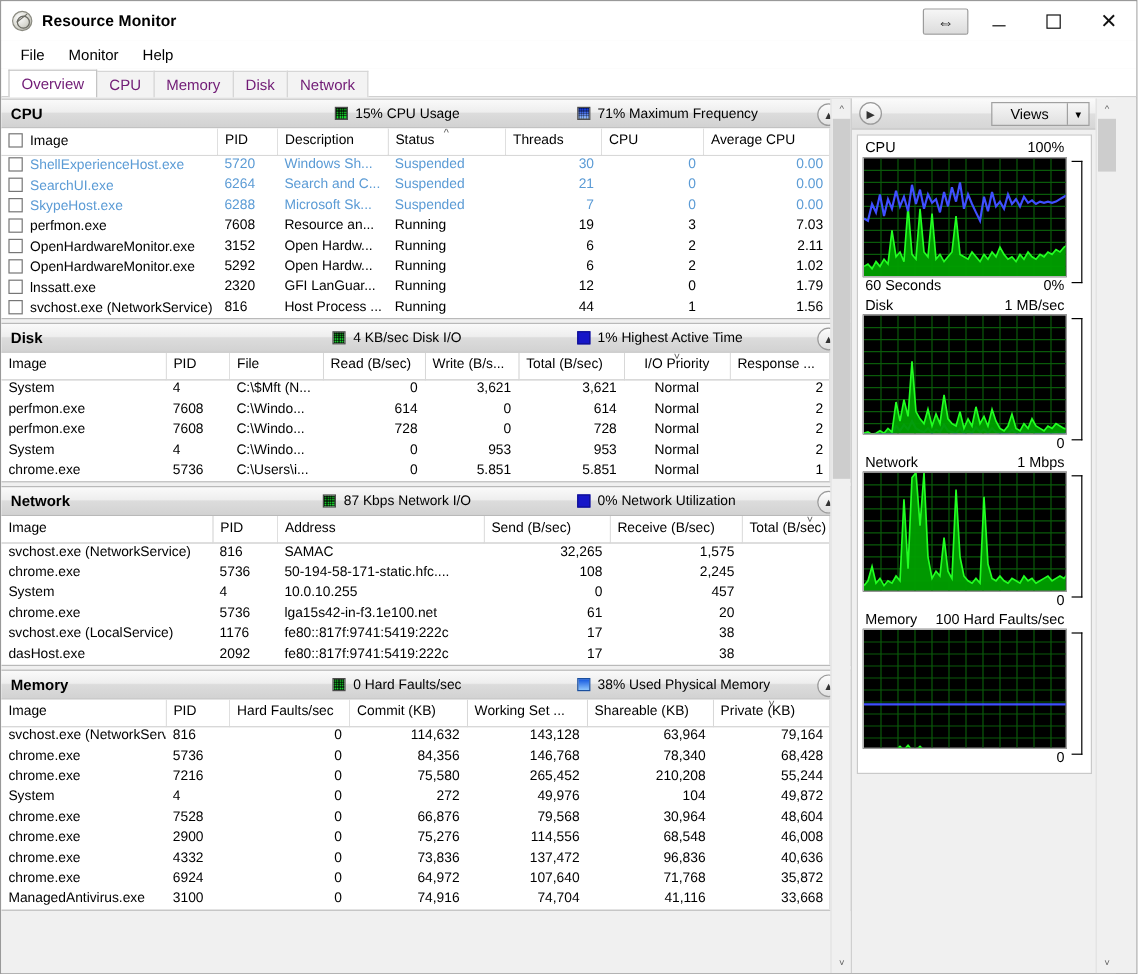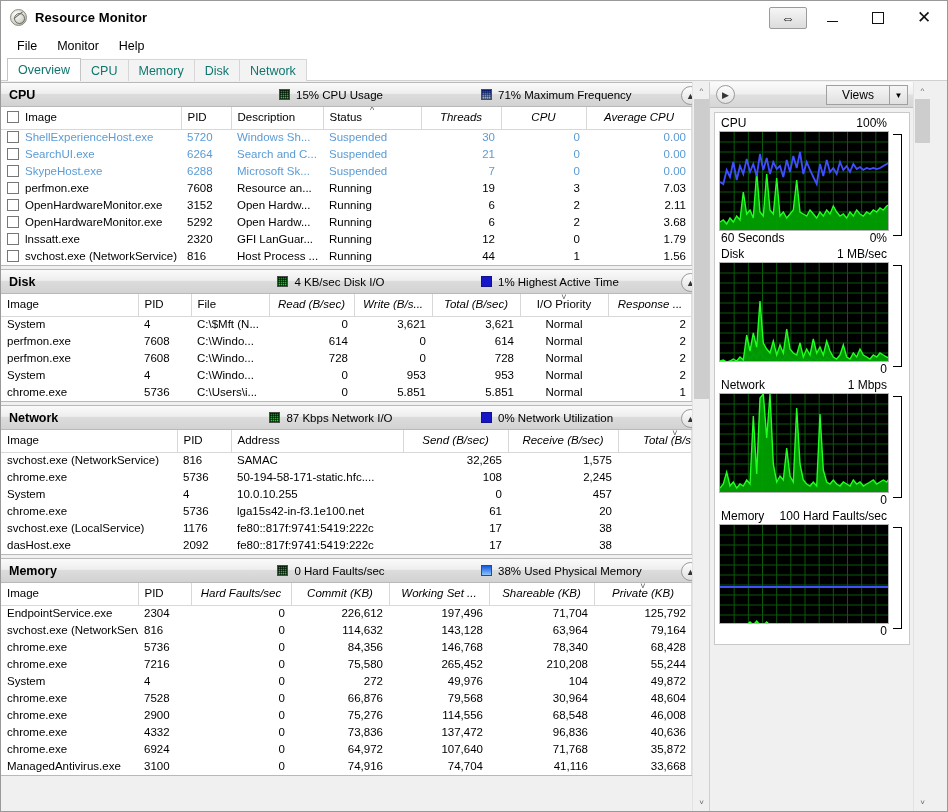--- a/index.html
+++ b/index.html
@@ -113,21 +113,21 @@
   .tabstrip::after {
     content: "";
     position: absolute; left: 0; right: 0; bottom: 0;
     height: 1px; background: #d0d0d0;
   }
   .tab {
     height: 22px;
     padding: 0 10px;
     display: flex; align-items: center;
     font-size: 12.5px;
-    color: #0f766e;
+    color: #701a75;
     border: 1px solid #d6d6d6;
     border-bottom: none;
     background: #f3f3f3;
     margin-right: -1px;
     cursor: default;
     position: relative;
     z-index: 1;
   }
   .tab.active {
     background: #ffffff;
@@ -265,21 +265,21 @@
     border-right: 1px solid #d8d8d8;
     border-bottom: 1px solid #d8d8d8;
     padding: 3px 6px 4px 6px;
     height: 22px;
     text-align: left;
     position: relative;
     white-space: nowrap;
     overflow: hidden;
     cursor: default;
   }
-  table.grid th.num { text-align: center; font-style: italic; }
+  table.grid th.num { text-align: left; }
   table.grid th .sortmark {
     position: absolute;
     left: 50%; top: -1px;
     transform: translateX(-50%);
     font-size: 9px;
     color: #555;
     line-height: 8px;
   }
   table.grid td {
     padding: 1px 6px 2px 6px;
@@ -502,21 +502,21 @@
                     <td class="num">2</td>
                     <td class="num">2.11</td>
                   </tr>
                   <tr>
                     <td class="chkcell"><span class="rowcheck"></span><span>OpenHardwareMonitor.exe</span></td>
                     <td>5292</td>
                     <td>Open Hardw...</td>
                     <td>Running</td>
                     <td class="num">6</td>
                     <td class="num">2</td>
-                    <td class="num">3.68</td>
+                    <td class="num">1.02</td>
                   </tr>
                   <tr>
                     <td class="chkcell"><span class="rowcheck"></span><span>lnssatt.exe</span></td>
                     <td>2320</td>
                     <td>GFI LanGuar...</td>
                     <td>Running</td>
                     <td class="num">12</td>
                     <td class="num">0</td>
                     <td class="num">1.79</td>
                   </tr>
@@ -776,29 +776,20 @@
                 <th>Image</th>
                 <th>PID</th>
                 <th class="num">Hard Faults/sec</th>
                 <th class="num">Commit (KB)</th>
                 <th class="num">Working Set ...</th>
                 <th class="num">Shareable (KB)</th>
                 <th class="num"><span class="sortmark">˅</span><span>Private (KB)</span></th>
               </tr>
                 </thead>
               <tbody>
-                  <tr>
-                    <td>EndpointService.exe</td>
-                    <td>2304</td>
-                    <td class="num">0</td>
-                    <td class="num">226,612</td>
-                    <td class="num">197,496</td>
-                    <td class="num">71,704</td>
-                    <td class="num">125,792</td>
-                  </tr>
                   <tr>
                     <td>svchost.exe (NetworkService)</td>
                     <td>816</td>
                     <td class="num">0</td>
                     <td class="num">114,632</td>
                     <td class="num">143,128</td>
                     <td class="num">63,964</td>
                     <td class="num">79,164</td>
                   </tr>
                   <tr>

